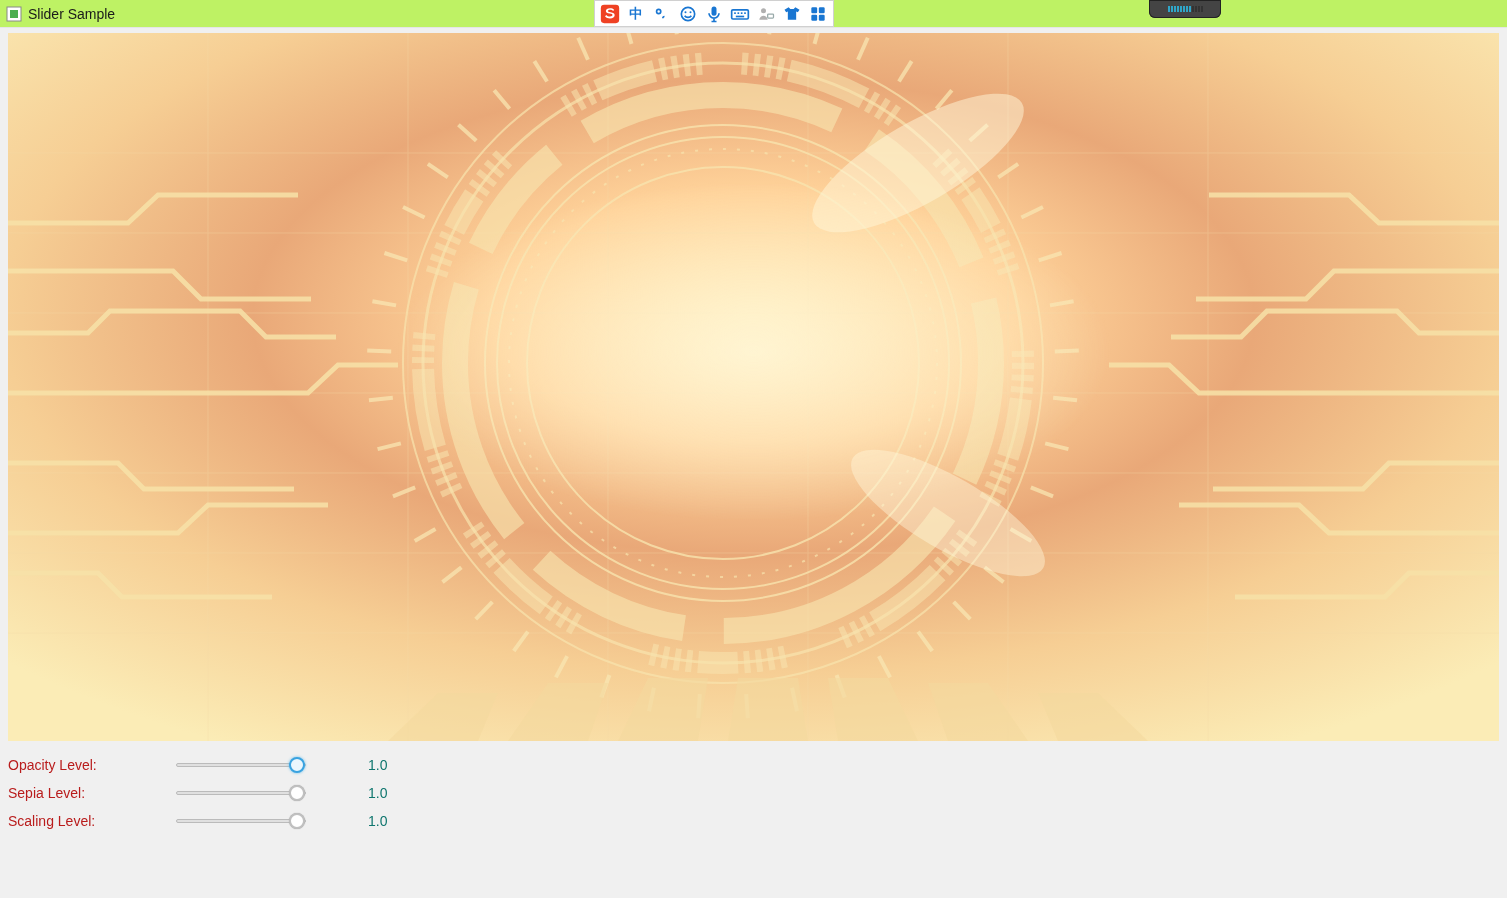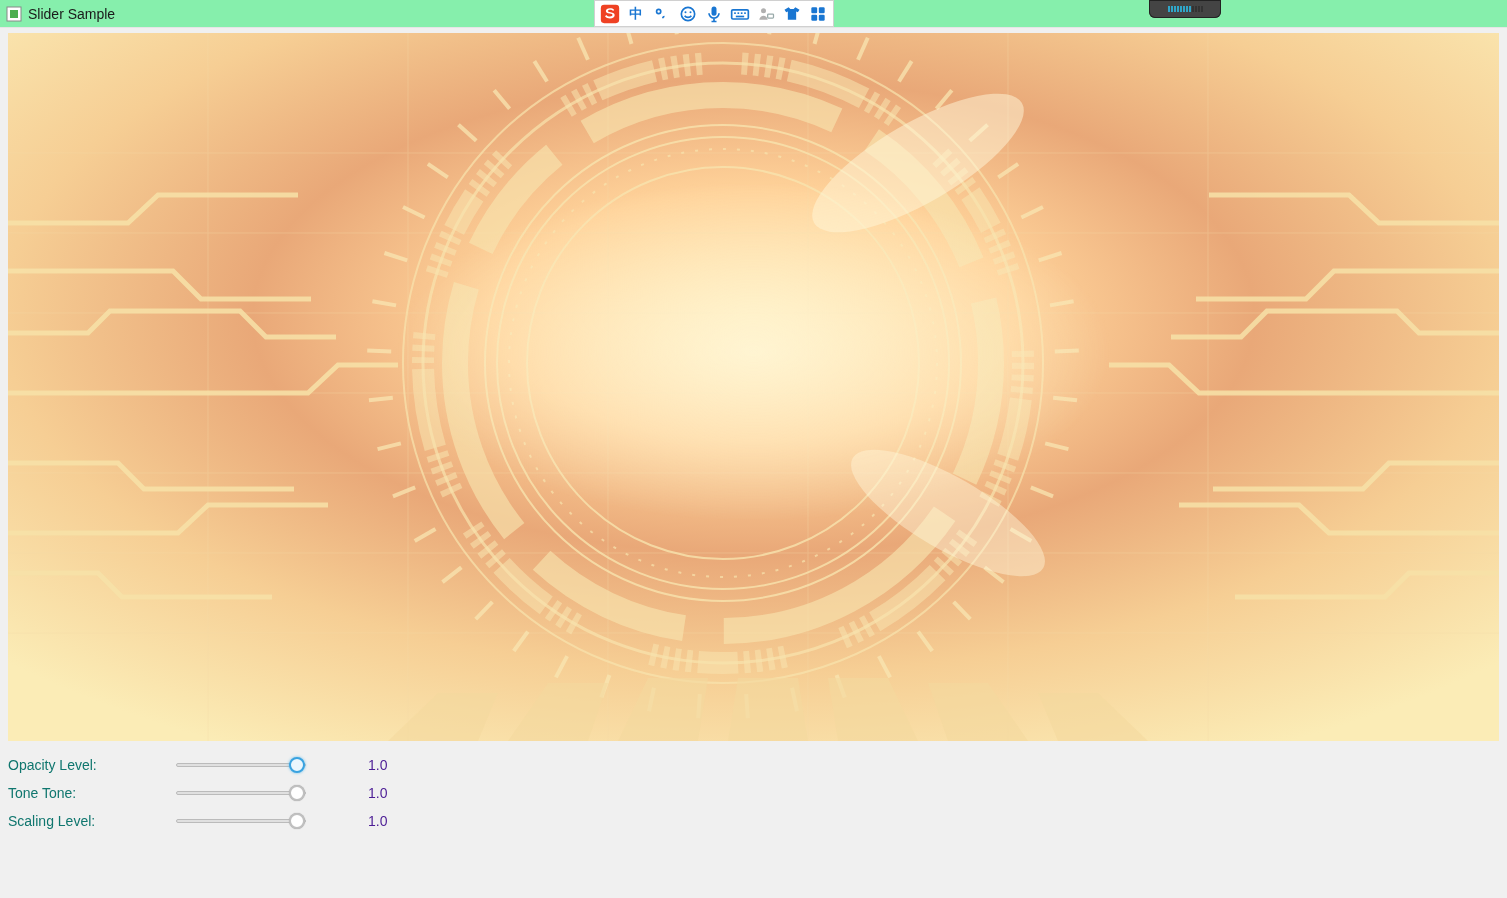--- a/index.html
+++ b/index.html
@@ -1,19 +1,19 @@
 <!DOCTYPE html>
 <html><head>
   <meta charset="utf-8">
   <style>
     * { box-sizing: border-box; margin: 0; padding: 0; }
     body { font-family: "Segoe UI", Tahoma, sans-serif; font-size: 14px; background: #f0f0f0; overflow: hidden; width: 1507px; height: 898px; }
 
     
-    .titlebar { height: 28px; background: #86efac; display: flex; align-items: center; padding: 0 6px; border-bottom: 1px solid #e5e5e5; position: relative; }
+    .titlebar { height: 28px; background: #bef264; display: flex; align-items: center; padding: 0 6px; border-bottom: 1px solid #e5e5e5; position: relative; }
     .app-icon { width: 16px; height: 16px; margin-right: 6px; display: inline-flex; align-items: center; justify-content: center; }
     .app-icon svg { width: 16px; height: 16px; }
     .titlebar-text { color: #1a1a1a; font-size: 14px; }
 
     
     .ime-bar { position: absolute; left: 594px; top: 0; height: 27px; background: #fff; border: 1px solid #d0d0d0; display: flex; align-items: center; padding: 0 2px; }
     .ime-icon { width: 24px; height: 24px; display: inline-flex; align-items: center; justify-content: center; margin: 0 1px; }
     .ime-icon svg { width: 20px; height: 20px; }
 
     
@@ -22,28 +22,28 @@
     .device-widget span.dim { background: #333; }
 
     
     .canvas-wrap { padding: 5px 8px 0 8px; }
     .display { width: 100%; height: 708px; position: relative; overflow: hidden; background: radial-gradient(ellipse at 50% 35%, #ffe4a8 0%, #ffcf90 20%, #e9a878 48%, #f5c98a 70%, #fcedb7 100%); }
     .display-svg { position: absolute; inset: 0; width: 100%; height: 100%; }
 
     
     .controls { padding: 10px 8px 0 8px; }
     .control-row { display: flex; align-items: center; height: 28px; }
-    .control-label { width: 168px; color: #0f766e; }
+    .control-label { width: 168px; color: #b91c1c; }
     .slider-wrap { width: 130px; display: flex; align-items: center; }
     .slider { -webkit-appearance: none; appearance: none; width: 100%; height: 4px; background: #e0e0e0; border: 1px solid #bbb; border-radius: 3px; outline: none; }
     .slider::-webkit-slider-thumb { -webkit-appearance: none; width: 16px; height: 16px; border-radius: 50%; background: #fff; border: 2px solid #c0c0c0; box-shadow: 0 0 1px #999; }
     .slider.active::-webkit-slider-thumb { border: 2px solid #3aa3e0; background: #eaf6fd; box-shadow: 0 0 3px #6ec0ec; }
     .slider::-moz-range-thumb { width: 14px; height: 14px; border-radius: 50%; background: #fff; border: 2px solid #c0c0c0; }
     .slider.active::-moz-range-thumb { border: 2px solid #3aa3e0; background: #eaf6fd; }
-    .control-value { margin-left: 62px; color: #4c1d95; text-align: center; }
+    .control-value { margin-left: 62px; color: #0f766e; text-align: center; }
   </style>
 </head>
 <body>
 
 <div class="titlebar">
   <span class="app-icon">
     <svg viewBox="0 0 16 16">
         <rect x="1" y="1" width="14" height="14" fill="#fff" stroke="#888"></rect>
         <rect x="4" y="4" width="8" height="8" fill="#4caf50"></rect>
       </svg>
@@ -272,21 +272,21 @@
 
 <div class="controls">
   <div class="control-row">
     <span class="control-label">Opacity Level:</span>
     <span class="slider-wrap">
         <input type="range" min="0" max="1" step="0.01" value="1" class="slider active" style="">
       </span>
     <span class="control-value">1.0</span>
   </div>
   <div class="control-row">
-    <span class="control-label">Tone Tone:</span>
+    <span class="control-label">Sepia Level:</span>
     <span class="slider-wrap">
         <input type="range" min="0" max="1" step="0.01" value="1" class="slider" style="">
       </span>
     <span class="control-value">1.0</span>
   </div>
   <div class="control-row">
     <span class="control-label">Scaling Level:</span>
     <span class="slider-wrap">
         <input type="range" min="0" max="1" step="0.01" value="1" class="slider" style="">
       </span>

